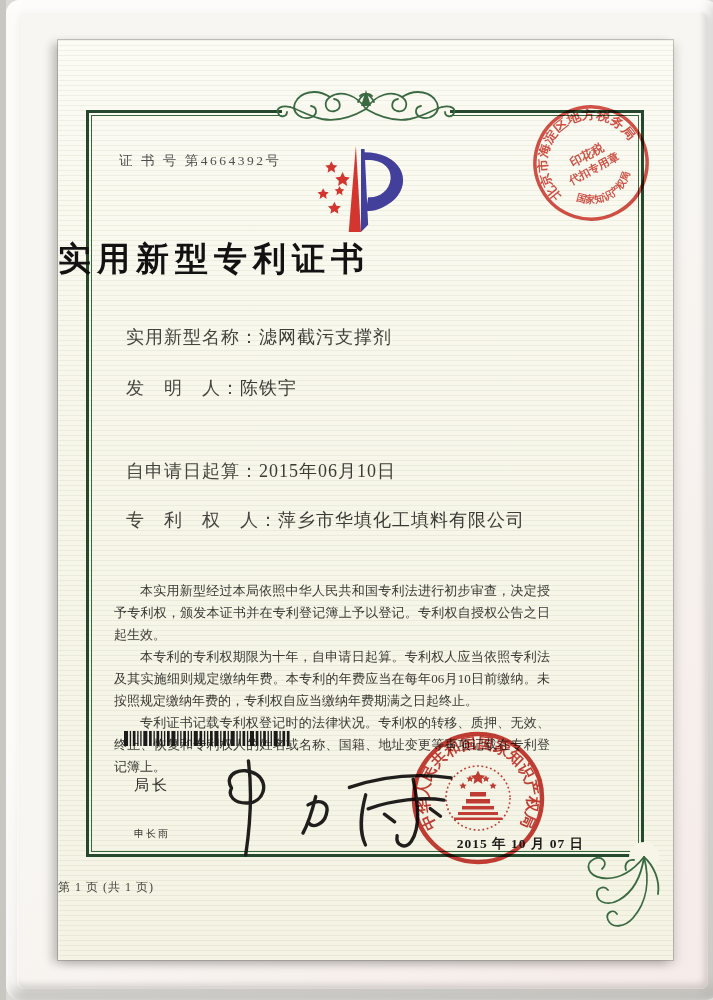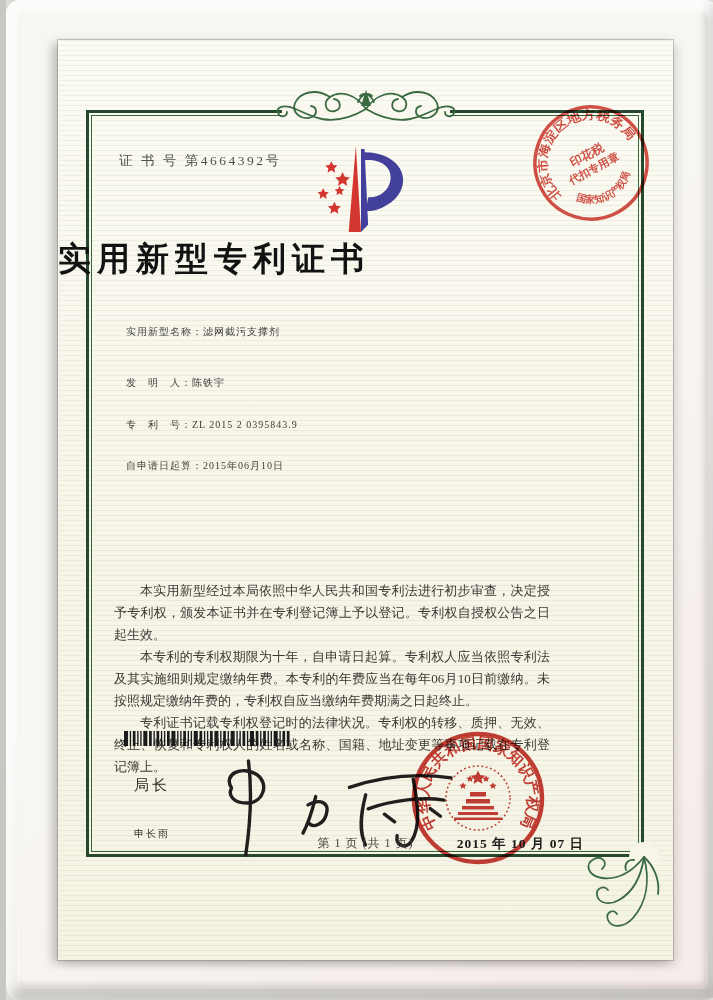--- a/index.html
+++ b/index.html
@@ -28,42 +28,42 @@
   .ornament-top{position:absolute;left:198px;top:40px;width:220px;height:58px;}
   .ornament-corner{position:absolute;left:516px;top:800px;width:95px;height:100px;}
 
   .cert-no{position:absolute;left:61px;top:112px;font-size:13.5px;letter-spacing:2.5px;color:#4f4f4d;}
 
   .logo{position:absolute;left:252px;top:104px;width:104px;height:92px;}
 
   .title{position:absolute;left:0;top:197px;width:100%;text-align:left;
     font-size:33px;font-weight:600;letter-spacing:6px;color:#121212;}
 
-  .field-row{position:absolute;left:68px;font-size:10px;letter-spacing:1px;color:#45443f;white-space:nowrap;}
+  .field-row{position:absolute;left:68px;font-size:18px;letter-spacing:1px;color:#45443f;white-space:nowrap;}
   .f0{top:285px}.f1{top:336px}.f2{top:378px}.f3{top:419px}.f4{top:468px}.f5{top:510px}
   .field-row .val{color:#3c3b36;}
 
   .legal{position:absolute;left:56px;top:540px;width:436px;text-align:justify;
     font-size:13px;line-height:22px;color:#3a3934;}
   .legal p{margin:0;text-indent:2em;}
 
   .barcode{position:absolute;left:66px;top:691px;width:172px;height:15px;}
 
   .signer-title{position:absolute;left:76px;top:736px;font-size:15px;letter-spacing:3px;color:#2c2b28;text-align:right;}
   .signer-name{position:absolute;left:76px;top:787px;font-size:10px;letter-spacing:2px;color:#2c2b28;}
   .signature{position:absolute;left:150px;top:712px;width:250px;height:105px;transform:rotate(-2deg);}
 
   .seal{position:absolute;left:350px;top:688px;width:140px;height:140px;mix-blend-mode:multiply;opacity:.94;}
   .seal-date{position:absolute;left:356px;top:795px;width:170px;font-size:13.5px;letter-spacing:1px;
     color:#1c1b18;z-index:6;font-weight:600;text-align:right;}
 
   .tax-stamp{position:absolute;left:468px;top:58px;width:130px;height:130px;z-index:5;
     transform:rotate(-28deg);mix-blend-mode:multiply;opacity:.88;}
 
-  .page-footer{position:absolute;left:0;top:795px;width:100%;text-align:center;
+  .page-footer{position:absolute;left:0;top:839px;width:100%;text-align:left;
     font-size:12px;letter-spacing:1px;color:#43423d;}
 </style>
 </head>
 <body>
 
 <div class="stage">
   <div class="frame-outer"></div>
   <div class="frame-inner"></div>
 
   <div class="paper">
@@ -115,25 +115,25 @@
     </svg>
 
     <div class="title">实用新型专利证书</div>
 
     <div class="field-row f0">
       <span class="lbl">实用新型名称：</span><span class="val">滤网截污支撑剂</span>
     </div>
     <div class="field-row f1">
       <span class="lbl">发　明　人：</span><span class="val">陈铁宇</span>
     </div>
-    <div class="field-row f2">
-      <span class="lbl">专　利　号：</span><span class="val">ZL 2015 2 0395843.9</span>
-    </div>
     <div class="field-row f3">
       <span class="lbl">自申请日起算：</span><span class="val">2015年06月10日</span>
+    </div>
+    <div class="field-row f4">
+      <span class="lbl">专　利　权　人：</span><span class="val">萍乡市华填化工填料有限公司</span>
     </div>
 
     <div class="legal">
       <p>本实用新型经过本局依照中华人民共和国专利法进行初步审查，决定授予专利权，颁发本证书并在专利登记簿上予以登记。专利权自授权公告之日起生效。</p>
       <p>本专利的专利权期限为十年，自申请日起算。专利权人应当依照专利法及其实施细则规定缴纳年费。本专利的年费应当在每年06月10日前缴纳。未按照规定缴纳年费的，专利权自应当缴纳年费期满之日起终止。</p>
       <p>专利证书记载专利权登记时的法律状况。专利权的转移、质押、无效、终止、恢复和专利权人的姓名或名称、国籍、地址变更等事项记载在专利登记簿上。</p>
     </div>
 
     <svg class="barcode" id="barcode-svg" viewBox="0 0 172 15" preserveAspectRatio="none">
         <rect x="0" y="0" width="4.050000000000001" height="15" fill="#1b1b1b"></rect>

